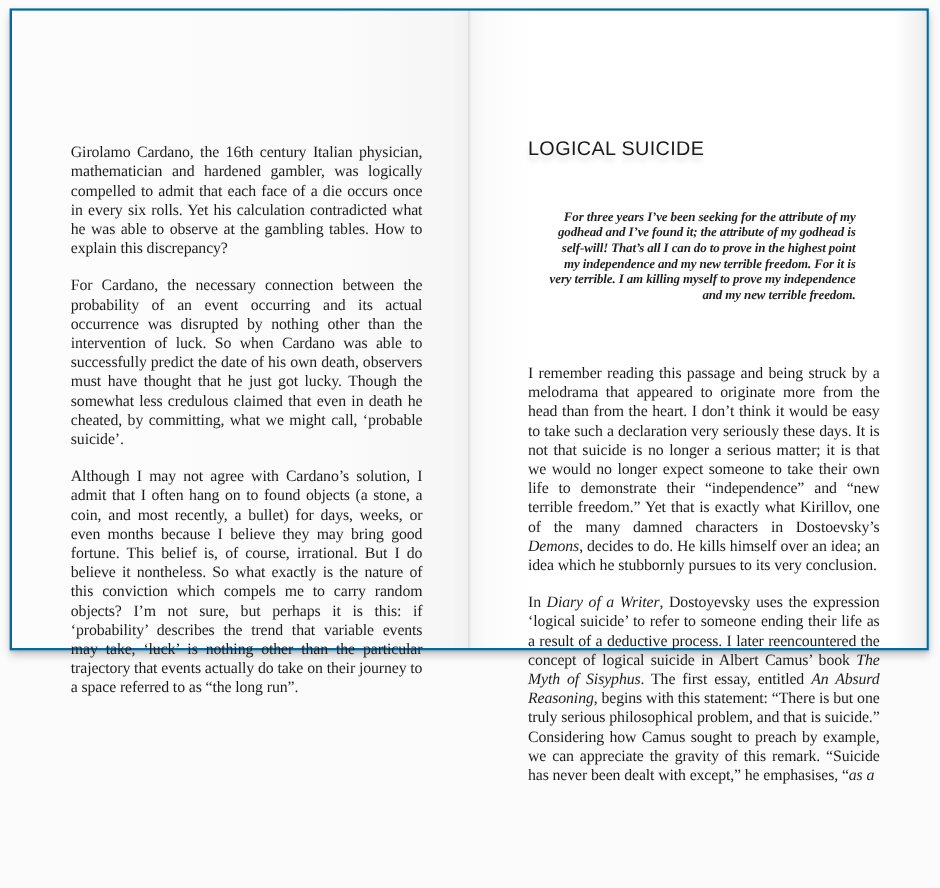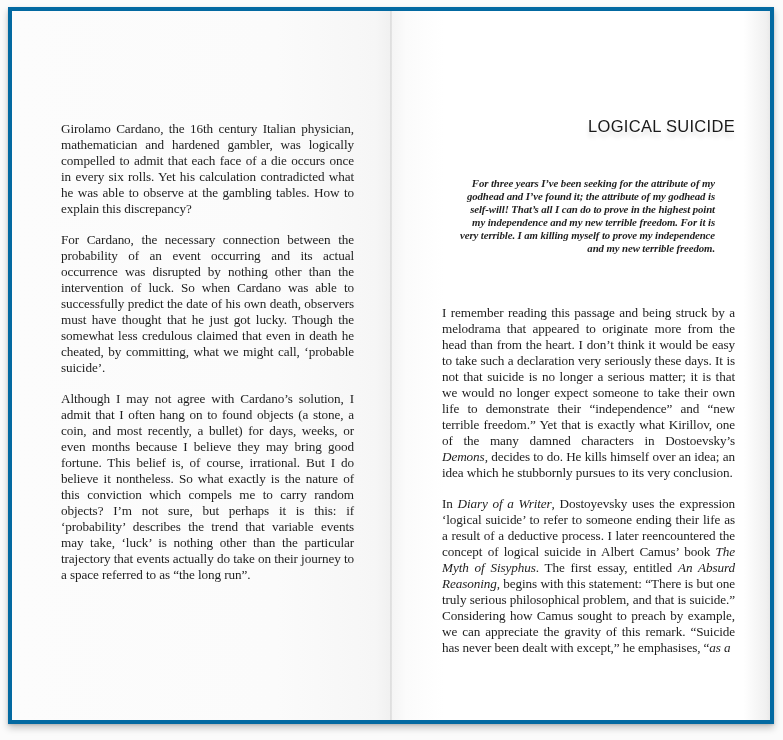--- a/index.html
+++ b/index.html
@@ -9,23 +9,23 @@
     height: 740px;
     background: #fbfbfb;
     overflow: hidden;
     font-family: "Liberation Serif", "DejaVu Serif", serif;
   }
   .book {
     position: absolute;
     left: 8px;
     top: 7px;
     width: 766px;
-    height: 717px;
+    height: 535px;
     background: #ffffff;
-    border: 4px solid #0369a1;
+    border: 2px solid #0369a1;
     box-shadow: 0 4px 7px rgba(0,0,0,0.22), 0 1px 2px rgba(0,0,0,0.12);
     box-sizing: border-box;
   }
   .page {
     position: absolute;
     top: 0;
     bottom: 0;
     width: 50%;
   }
   .page-left {
@@ -66,21 +66,20 @@
   }
   .right-body {
     left: 430px;
     top: 294px;
   }
   .chapter-title {
     position: absolute;
     left: 430px;
     top: 104px;
     width: 293px;
-    text-align: right;
     font-family: "Liberation Sans", sans-serif;
     font-size: 16.5px;
     line-height: 22px;
     letter-spacing: 0.3px;
     color: #1a1a1a;
     text-shadow: 0 5px 4px rgba(0,0,0,0.13);
   }
   .epigraph-block {
     position: absolute;
     left: 410px;

